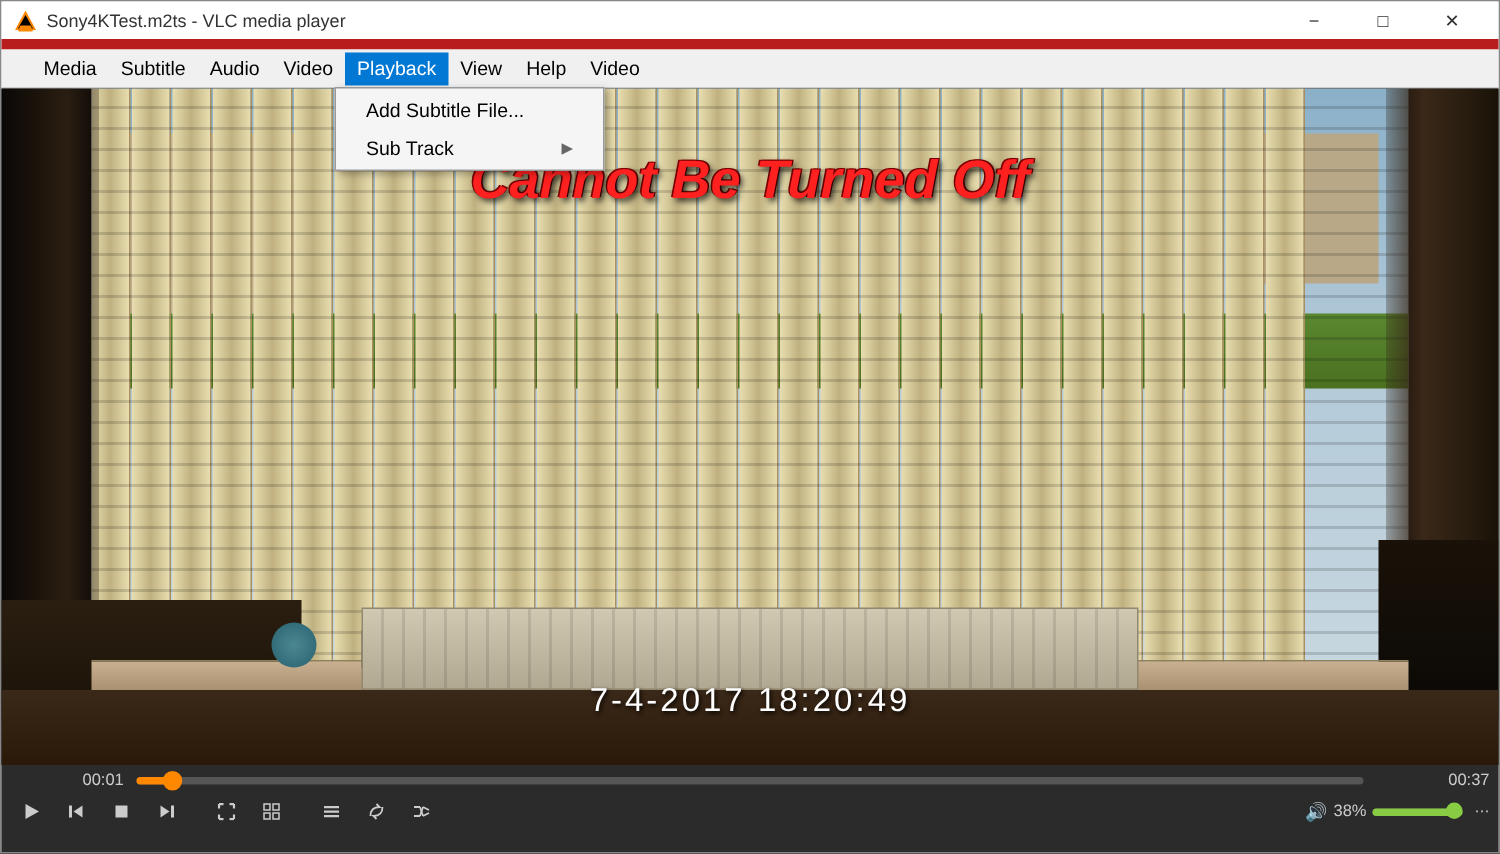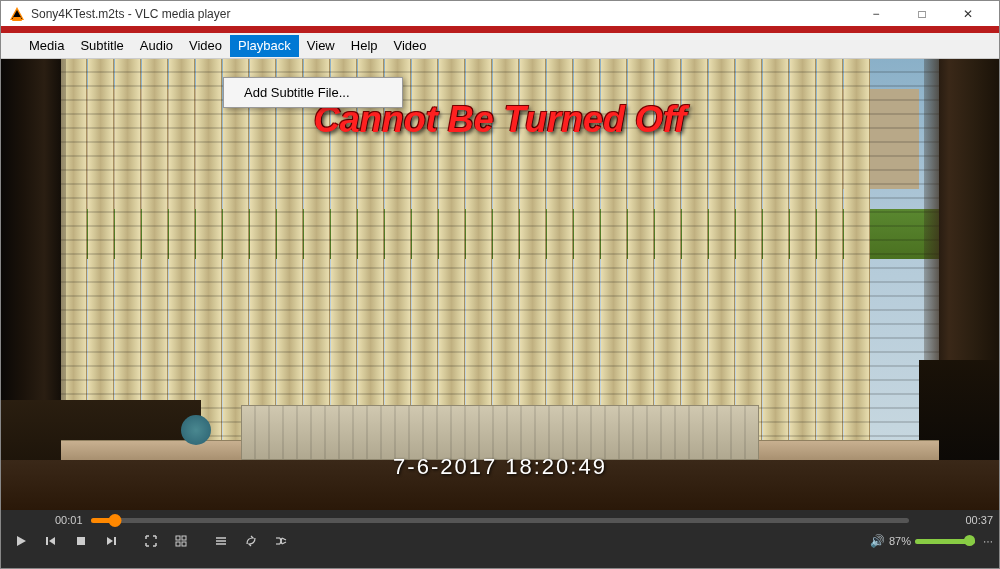--- a/index.html
+++ b/index.html
@@ -14,21 +14,21 @@
     .titlebar-title { flex: 1; font-size: 12px; color: #333; }
     .titlebar-controls { display: flex; gap: 0; }
     .titlebar-btn { width: 46px; height: 32px; display: flex; align-items: center; justify-content: center; background: transparent; border: none; cursor: pointer; font-size: 12px; color: #333; }
 
     
     .menubar { background: #f0f0f0; height: 26px; display: flex; align-items: center; padding: 0 20px; border-bottom: 1px solid #ccc; flex-shrink: 0; position: relative; }
     .menu-item { padding: 3px 8px; cursor: pointer; font-size: 13px; color: #000; white-space: nowrap; height: 22px; display: flex; align-items: center; }
     .menu-item.active { background: #0078d4; color: white; }
 
     
-    .dropdown { position: absolute; top: 44px; left: 0; background: #f5f5f5; border: 1px solid #999; box-shadow: 2px 2px 5px rgba(0,0,0,0.3); z-index: 100; min-width: 180px; padding: 2px 0; }
+    .dropdown { position: absolute; top: 25px; left: 0; background: #f5f5f5; border: 1px solid #999; box-shadow: 2px 2px 5px rgba(0,0,0,0.3); z-index: 100; min-width: 180px; padding: 2px 0; }
     .dropdown-item { padding: 5px 20px; cursor: pointer; font-size: 13px; color: #000; display: flex; align-items: center; justify-content: space-between; white-space: nowrap; }
     .dropdown-arrow { font-size: 10px; color: #666; }
 
     
     .subtitle-dropdown { left: 290px; }
 
     
     .video-area { flex: 1; background: #000; position: relative; overflow: hidden; }
     .room-scene { width: 100%; height: 100%; position: relative; overflow: hidden; }
     .blind-slat { position: absolute; top: 0; bottom: 0; width: 26px; background: linear-gradient(to right, #e8ddb0, #d4c898, #c0b080, #d4c898, #e8ddb0); border-right: 1px solid #a89060; }
@@ -84,20 +84,24 @@
     <div class="menu-item">Audio</div>
     <div class="menu-item">Video</div>
     <div class="menu-item active" style="position: relative;">Playback</div>
     <div class="menu-item">View</div>
     <div class="menu-item">Help</div>
     <div class="menu-item">Video</div>
 
     <div class="dropdown subtitle-dropdown" style="left: 222px;">
       <div class="dropdown-item">
         <span>Add Subtitle File...</span>
+      </div>
+      <div class="dropdown-item">
+        <span>Sub Track</span>
+        <span class="dropdown-arrow">▶</span>
       </div>
     </div>
   </div>
 
   <div class="video-area">
 
     <div class="room-scene">
 
       <div style="position:absolute;top:0;left:60px;right:60px;bottom:55px;background:linear-gradient(to bottom,#8ab0c8 0%,#b0c8d8 40%,#c8d8e0 100%);"></div>
 
@@ -166,21 +170,21 @@
       <div style="position:absolute;bottom:65px;left:640px;width:18px;height:20px;background:#4a3828;"></div>
 
       <div style="position:absolute;bottom:50px;left:240px;right:240px;height:55px;background:linear-gradient(to bottom,#d0c8b0,#b0a890);border:1px solid #908870;display:flex;overflow:hidden;">
         <div style="width:100%;height:100%;background:repeating-linear-gradient(to right,transparent 0,transparent 12px,rgba(0,0,0,0.1) 12px,rgba(0,0,0,0.1) 14px);"></div>
       </div>
 
       <div style="position:absolute;bottom:0;left:0;right:0;height:50px;background:linear-gradient(to bottom,#3a2818,#2a1808);"></div>
 
       <div class="overlay-subtitle">Cannot Be Turned Off</div>
 
-      <div class="overlay-timestamp">7-6-2017  18:20:49</div>
+      <div class="overlay-timestamp">7-4-2017  18:20:49</div>
     </div>
   </div>
 
   <div class="controls">
 
     <div class="progress-bar-area">
       <span class="time-label">00:01</span>
       <div class="progress-track">
         <div class="progress-fill"></div>
         <div class="progress-thumb"></div>
@@ -255,21 +259,21 @@
           <line x1="7" y1="3" x2="11" y2="5" stroke="#ccc" stroke-width="1.2"></line>
           <line x1="7" y1="9" x2="11" y2="7" stroke="#ccc" stroke-width="1.2"></line>
           <line x1="1" y1="9" x2="5" y2="9" stroke="#ccc" stroke-width="1.2"></line>
           <line x1="5" y1="3" x2="7" y2="9" stroke="#ccc" stroke-width="1.2"></line>
           <line x1="5" y1="9" x2="7" y2="3" stroke="#ccc" stroke-width="1.2"></line>
         </svg>
       </button>
 
       <div class="volume-area">
         <span class="volume-icon">🔊</span>
-        <span class="volume-label">87%</span>
+        <span class="volume-label">38%</span>
         <div class="volume-track">
           <div class="volume-fill"></div>
           <div class="volume-thumb"></div>
         </div>
         <span class="expand-btn">⋯</span>
       </div>
     </div>
   </div>
 </div>
 

